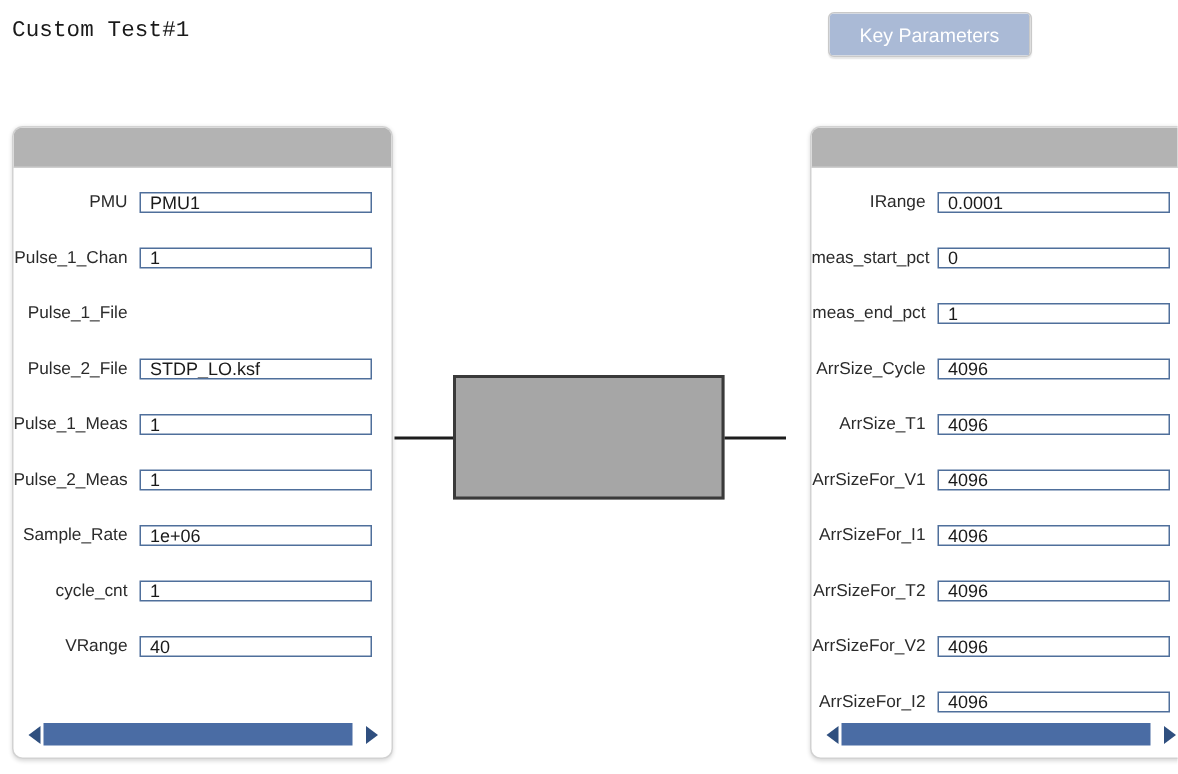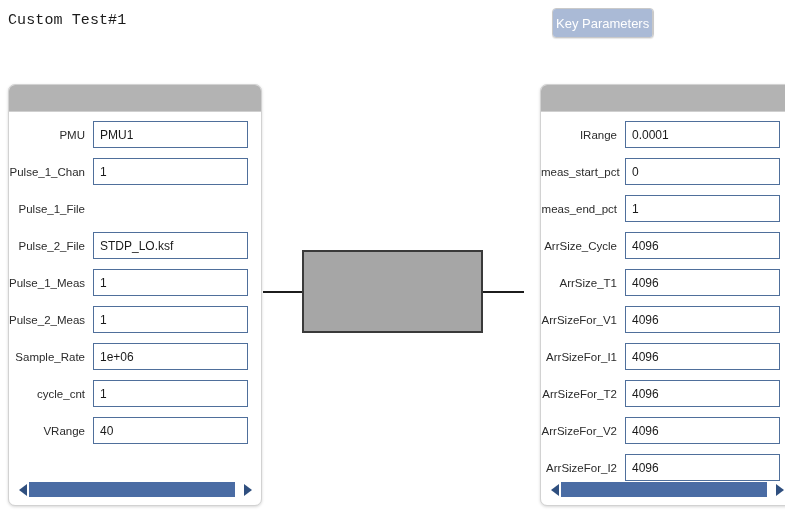--- a/index.html
+++ b/index.html
@@ -39,21 +39,21 @@
     border: 1px solid #c9c9c9;
     border-radius: 4px;
     background: #ffffff;
     box-shadow: 0 1px 1px rgba(0,0,0,0.10);
     overflow: hidden;
   }
   .toggle-btn {
     display: flex;
     align-items: center;
     justify-content: center;
-    padding: 0 3px;
+    padding: 0 20px;
     font-size: 13px;
     line-height: 1;
     white-space: nowrap;
     cursor: pointer;
     user-select: none;
     background: #ffffff;
     color: #222222;
   }
   .toggle-btn.active {
     background: #aabad6;
@@ -105,21 +105,21 @@
     text-align: right;
     padding-right: 8px;
     font-size: 11.5px;
     color: #2b2b2b;
     white-space: nowrap;
     box-sizing: border-box;
   }
   .param-input {
     width: 155px;
     flex: 0 0 155px;
-    height: 27px;
+    height: 14px;
     box-sizing: border-box;
     border: 1px solid #4f6f9b;
     background: #ffffff;
     font-family: "Liberation Sans", sans-serif;
     font-size: 12px;
     color: #1a1a1a;
     padding: 0 6px;
     outline: none;
     border-radius: 0;
   }

